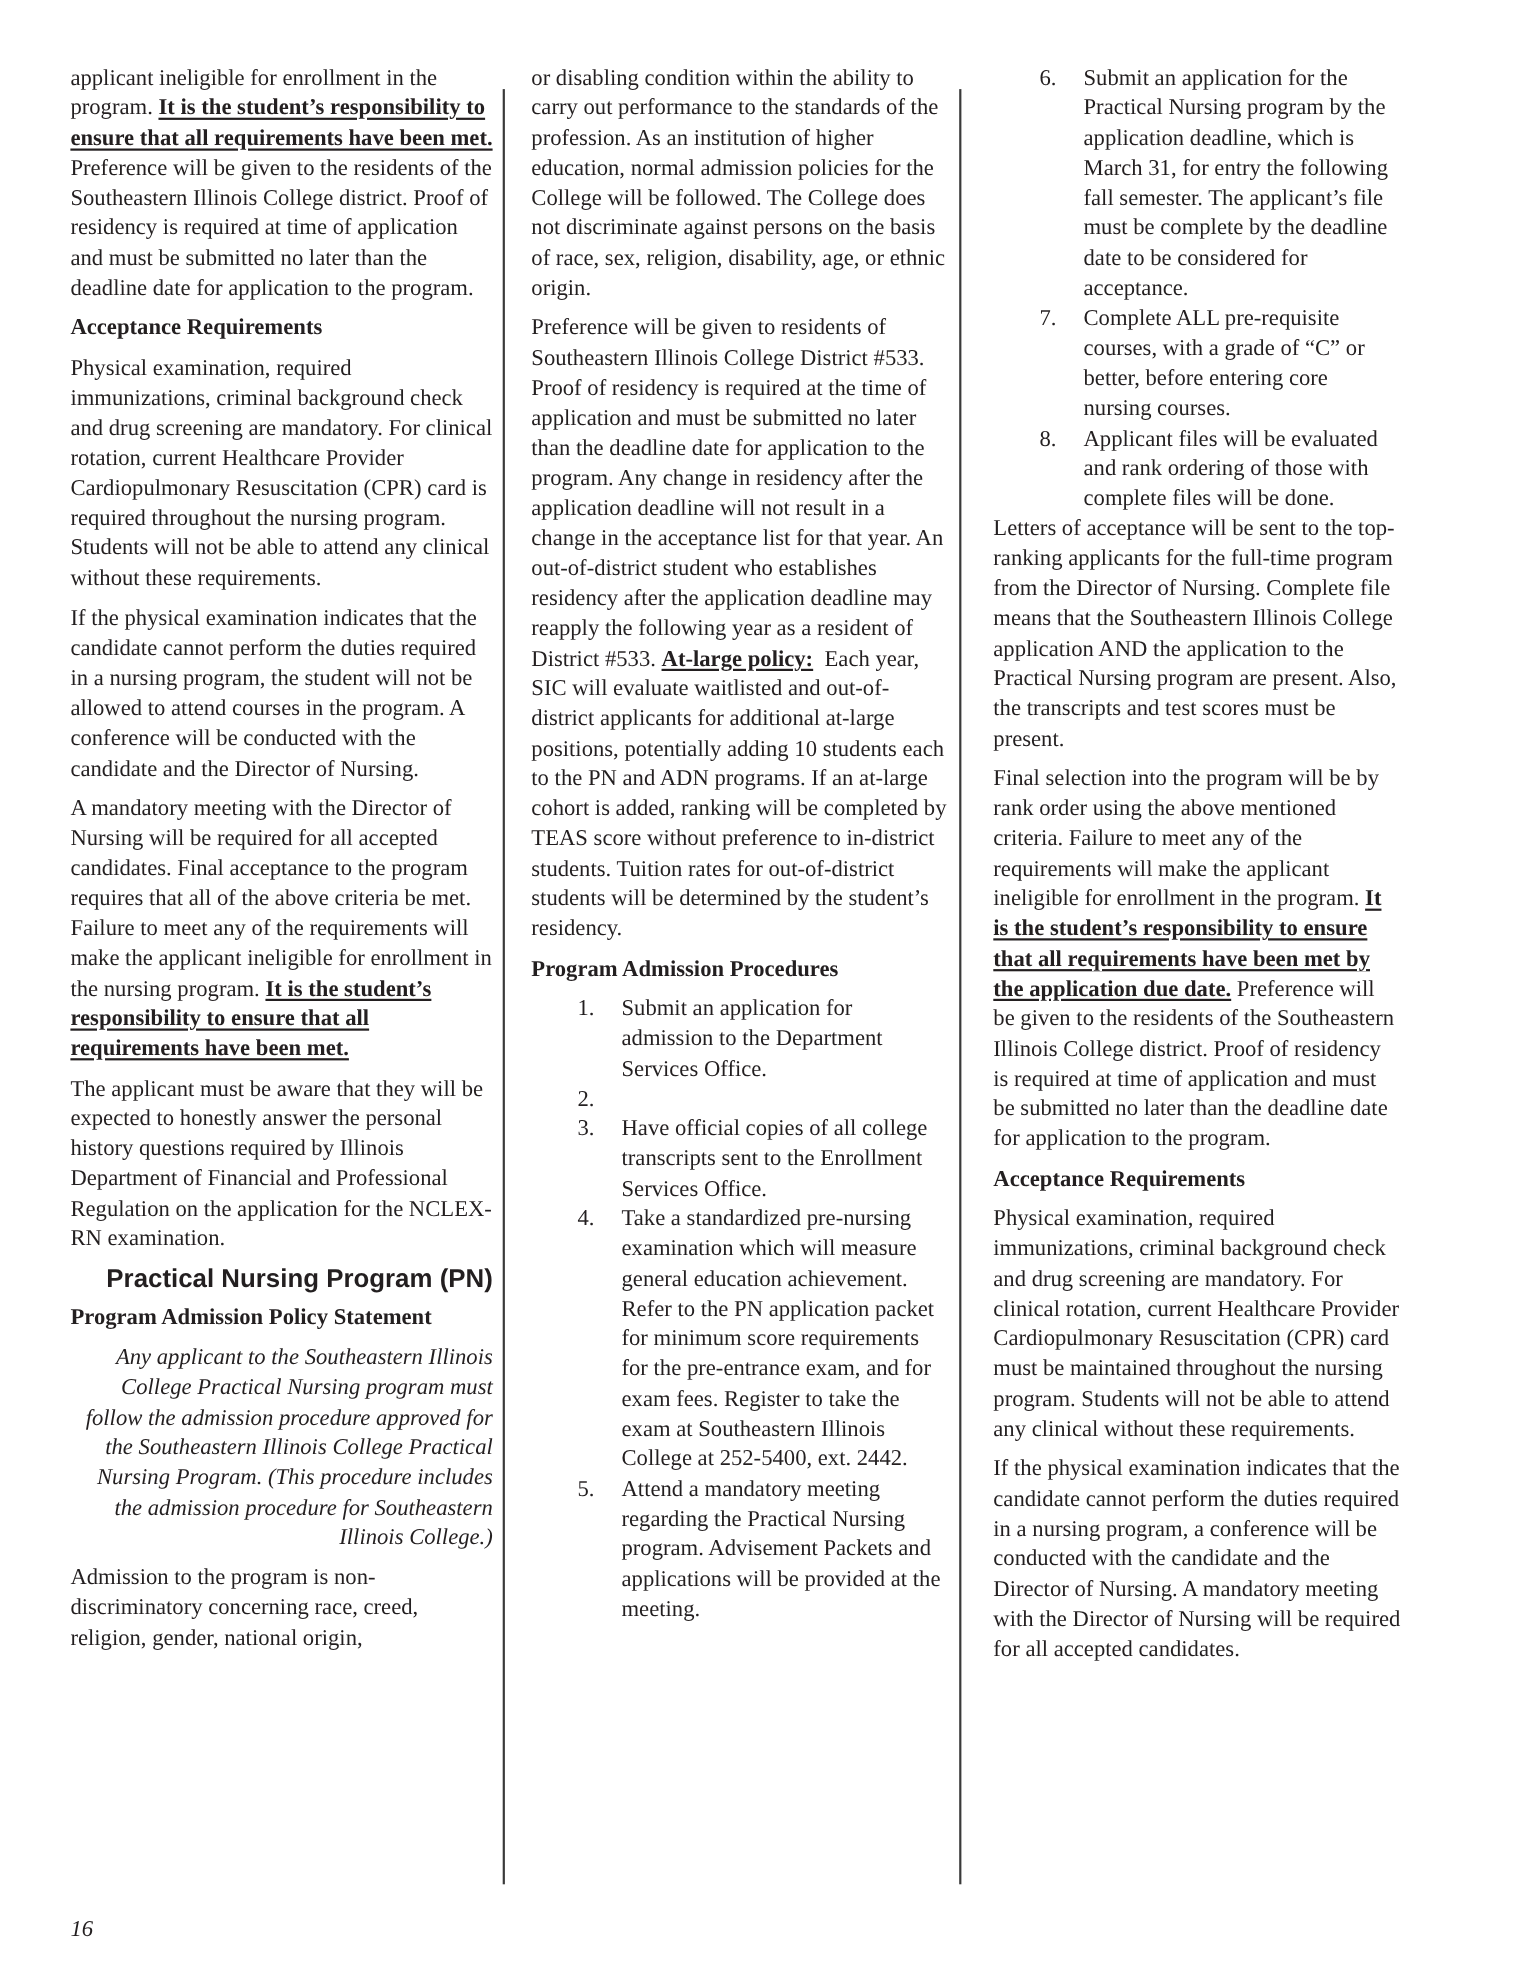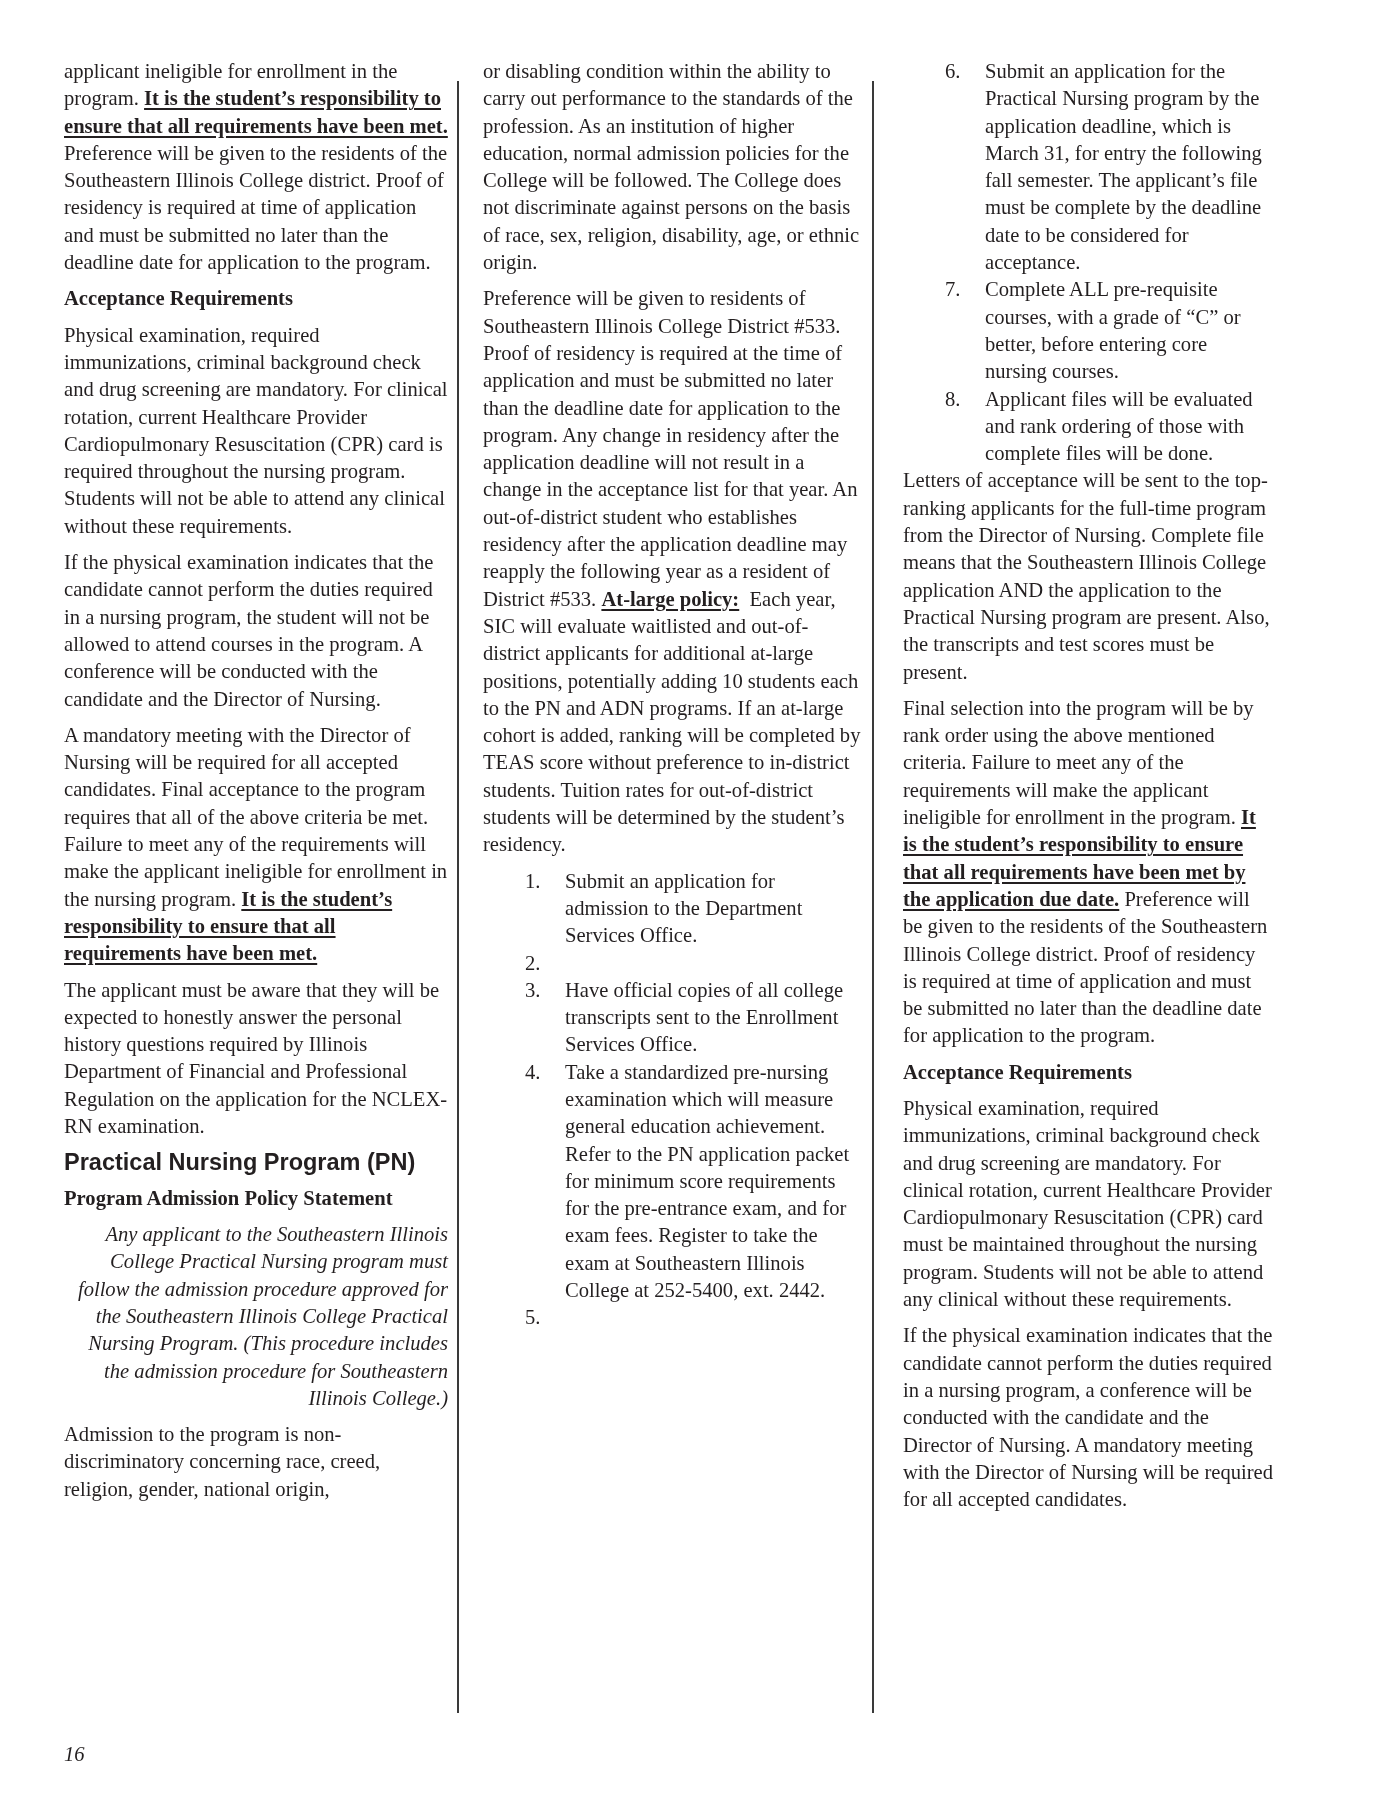--- a/index.html
+++ b/index.html
@@ -6,21 +6,21 @@
   body { width: 1391px; height: 1800px; position: relative; overflow: hidden;
          font-family: "Liberation Serif", "DejaVu Serif", serif; color: #231f20; }
   .col { position: absolute; top: 58px; font-size: 20.6px; line-height: 27.3px; }
   .col p { margin: 0 0 9px 0; }
   .col p.tight { margin-bottom: 0; }
   #col-left { left: 64px; width: 384px; }
   #col-mid { left: 483px; width: 380px; }
   #col-right { left: 903px; width: 370px; }
   .h3 { font-weight: bold; margin: 0 0 9px 0; }
   .h2 { font-family: "Liberation Sans", "DejaVu Sans", sans-serif; font-weight: bold;
-        font-size: 23.5px; line-height: 26.5px; margin: 2px 0 9px 0; color: #231f20; }
+        font-size: 23.5px; line-height: 26.5px; margin: 2px 0 9px 0; color: #231f20; text-align: right; }
   .em { font-weight: bold; text-decoration: underline; text-decoration-thickness: 1.5px; text-underline-offset: 3px; margin-top: 25px; }
   .italic { font-style: italic; text-align: right; }
   ol.steps { list-style: none; margin: 0 0 9px 0; padding: 0; }
   ol.steps li { display: flex; }
   ol.steps .num { flex: 0 0 auto; }
   #col-mid ol.steps .num { width: 40px; margin-left: 42px; }
   #col-right ol.steps .num { width: 40px; margin-left: 42px; }
   ol.steps .txt { flex: 1 1 auto; }
   .divider { position: absolute; top: 81px; height: 1632px; width: 1.6px; background: #3a3a3a; }
   #divider-left { left: 457px; }
@@ -41,38 +41,40 @@
   <div class="h3">Program Admission Policy Statement</div>
   <p class="italic">Any applicant to the Southeastern Illinois College Practical Nursing program must follow the admission procedure approved for the Southeastern Illinois College Practical Nursing Program. (This procedure includes the admission procedure for Southeastern Illinois College.)</p>
   <p class="tight">Admission to the program is non-discriminatory concerning race, creed, religion, gender, national origin,</p>
 </div>
 
 <div id="divider-left" class="divider"></div>
 
 <div id="col-mid" class="col">
   <p>or disabling condition within the ability to carry out performance to the standards of the profession. As an institution of higher education, normal admission policies for the College will be followed. The College does not discriminate against persons on the basis of race, sex, religion, disability, age, or ethnic origin.</p>
   <p><span>Preference will be given to residents of Southeastern Illinois College District #533. Proof of residency is required at the time of application and must be submitted no later than the deadline date for application to the program. Any change in residency after the application deadline will not result in a change in the acceptance list for that year. An out-of-district student who establishes residency after the application deadline may reapply the following year as a resident of District #533. </span><span class="em">At-large policy:</span><span style="white-space:pre-wrap">  Each year, SIC will evaluate waitlisted and out-of-district applicants for additional at-large positions, potentially adding 10 students each to the PN and ADN programs. If an at-large cohort is added, ranking will be completed by TEAS score without preference to in-district students. Tuition rates for out-of-district students will be determined by the student’s residency.</span></p>
+  <div class="h3">Program Admission Procedures</div>
   <ol class="steps">
     <li>
         <span class="num">1.</span>
         <span class="txt">Submit an application for admission to the Department Services Office.</span>
       </li>
     <li>
         <span class="num">2.</span>
       </li>
     <li>
         <span class="num">3.</span>
         <span class="txt">Have official copies of all college transcripts sent to the Enrollment Services Office.</span>
       </li>
     <li>
         <span class="num">4.</span>
         <span class="txt">Take a standardized pre-nursing examination which will measure general education achievement. Refer to the PN application packet for minimum score requirements for the pre-entrance exam, and for exam fees. Register to take the exam at Southeastern Illinois College at 252-5400, ext. 2442.</span>
       </li>
     <li>
         <span class="num">5.</span>
+        <span class="txt">Attend a mandatory meeting regarding the Practical Nursing program. Advisement Packets and applications will be provided at the meeting.</span>
       </li>
   </ol>
 </div>
 
 <div id="divider-right" class="divider"></div>
 
 <div id="col-right" class="col">
   <ol class="steps" style="margin-bottom:0">
     <li>
         <span class="num">6.</span>

